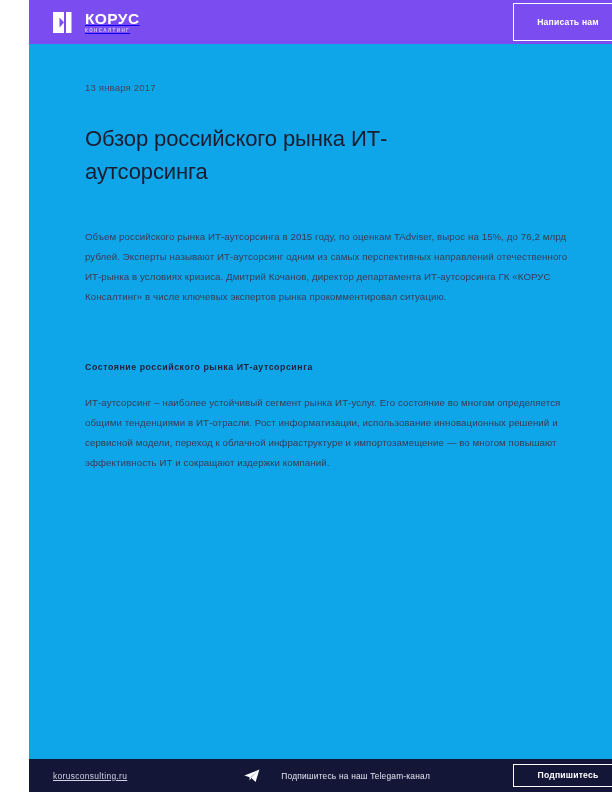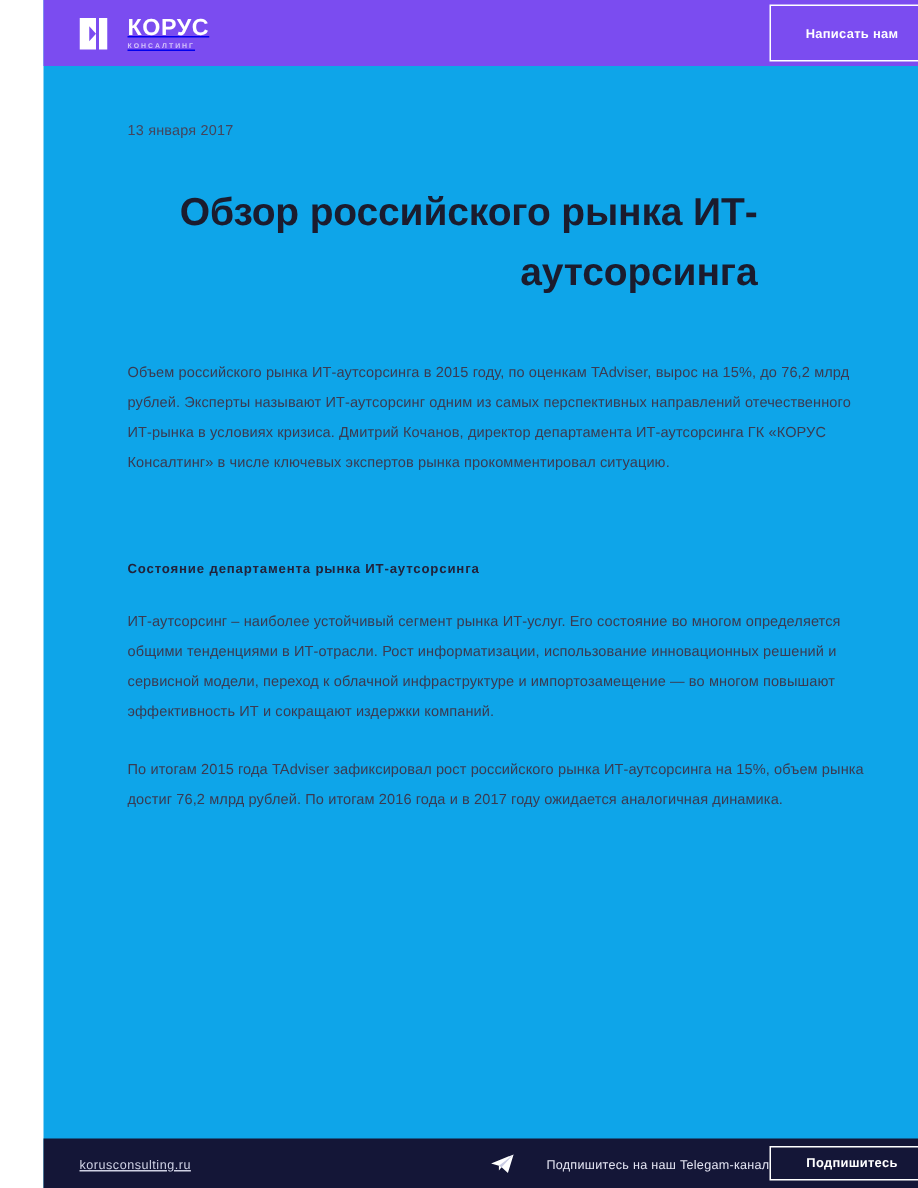--- a/index.html
+++ b/index.html
@@ -104,28 +104,27 @@
   }
 
   .article-date {
     font-size: 9.6px;
     color: #44455c;
     letter-spacing: 0.15px;
     margin-bottom: 29px;
   }
 
   .article-title {
-    font-size: 26px;
-    font-weight: bold;
+    font-size: 22px;
+    font-weight: normal;
     color: #1b1c2e;
     line-height: 1.52;
     letter-spacing: -0.1px;
     max-width: 420px;
     margin-bottom: 38px;
-    text-align: right;
   }
 
   .article-body p {
     font-size: 9.7px;
     line-height: 2.06;
     color: #3a3b52;
     letter-spacing: 0.08px;
     margin-bottom: 19px;
   }
 
@@ -154,21 +153,21 @@
     color: #cfd1e4;
     font-size: 8.4px;
     letter-spacing: 0.35px;
     flex: 0 0 auto;
   }
 
   .footer-center {
     flex: 1 1 auto;
     display: flex;
     align-items: center;
-    justify-content: flex-end;
+    justify-content: center;
     gap: 21px;
     padding-left: 34px;
   }
 
   .tg-icon { width: 16px; height: 14px; flex: 0 0 auto; display: block; }
 
   .footer-tagline {
     color: #e3e4f2;
     font-size: 8.4px;
     letter-spacing: 0.2px;
@@ -221,24 +220,23 @@
     <div class="article-date">13 января 2017</div>
 
     <h1 class="article-title">Обзор российского рынка ИТ-аутсорсинга</h1>
 
     <div class="article-body">
 
       <p>Объем российского рынка ИТ-аутсорсинга в 2015 году, по оценкам TAdviser, вырос на 15%, до 76,2 млрд рублей. Эксперты называют ИТ-аутсорсинг одним из самых перспективных направлений отечественного ИТ-рынка в условиях кризиса. Дмитрий Кочанов, директор департамента ИТ-аутсорсинга ГК «КОРУС Консалтинг» в числе ключевых экспертов рынка прокомментировал ситуацию.</p>
 
       <div class="gap-after-intro"></div>
 
-      <h2 class="section-heading">Состояние департамента рынка ИТ-аутсорсинга</h2>
+      <h2 class="section-heading">Состояние российского рынка ИТ-аутсорсинга</h2>
 
       <p>ИТ-аутсорсинг – наиболее устойчивый сегмент рынка ИТ-услуг. Его состояние во многом определяется общими тенденциями в ИТ-отрасли. Рост информатизации, использование инновационных решений и сервисной модели, переход к облачной инфраструктуре и импортозамещение — во многом повышают эффективность ИТ и сокращают издержки компаний.</p>
-      <p>По итогам 2015 года TAdviser зафиксировал рост российского рынка ИТ-аутсорсинга на 15%, объем рынка достиг 76,2 млрд рублей. По итогам 2016 года и в 2017 году ожидается аналогичная динамика.</p>
 
     </div>
   </main>
 
   <footer class="site-footer">
 
     <a class="footer-url" href="#">korusconsulting.ru</a>
 
     <div class="footer-center">
       <span class="tg-icon">

